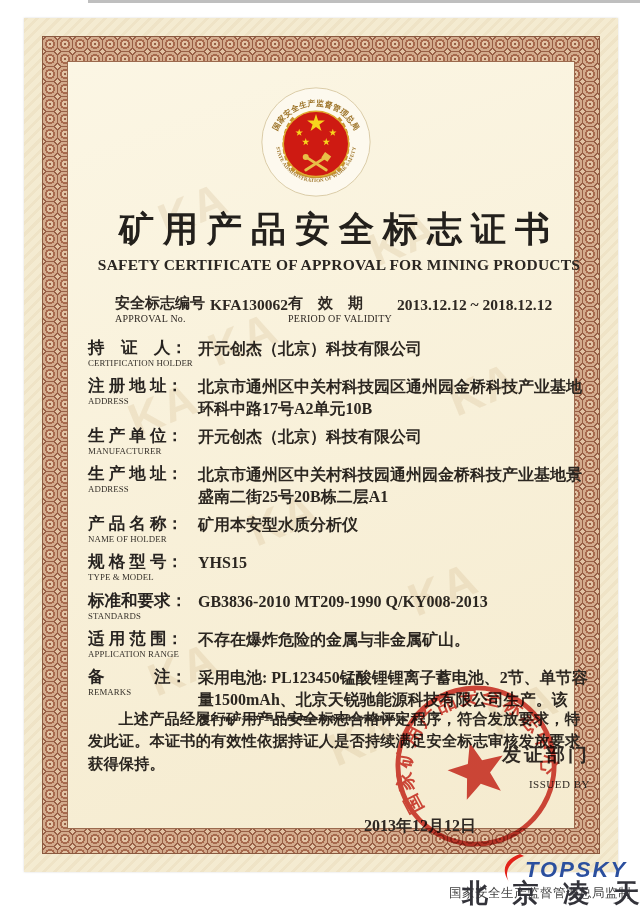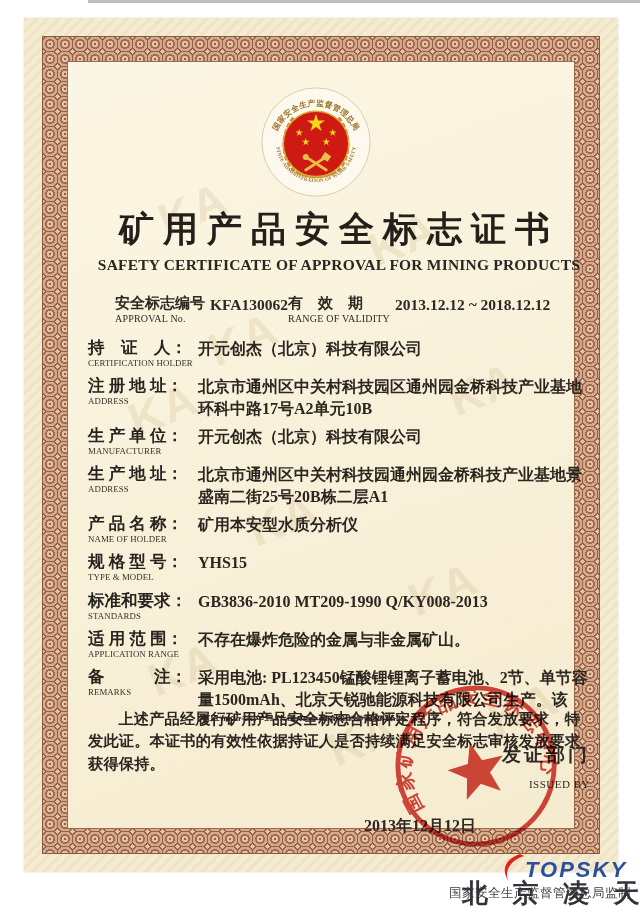--- a/index.html
+++ b/index.html
@@ -147,21 +147,21 @@
       <div class="ap-group">
         <div class="ap-label">
           <span class="cnl">安全标志编号</span>
           <span class="enl">APPROVAL No.</span>
         </div>
         <span class="ap-value">KFA130062</span>
       </div>
       <div class="ap-group">
         <div class="ap-label">
           <span class="cnl">有　效　期</span>
-          <span class="enl">RANGE OF VALIDITY</span>
+          <span class="enl">PERIOD OF VALIDITY</span>
         </div>
         <span class="ap-value">2013.12.12 ~ 2018.12.12</span>
       </div>
     </div>
 
     <div class="fields">
       <div class="field-row">
         <div class="flabel">
           <span class="cn">持　证　人：</span>
           <span class="en">CERTIFICATION HOLDER</span>

